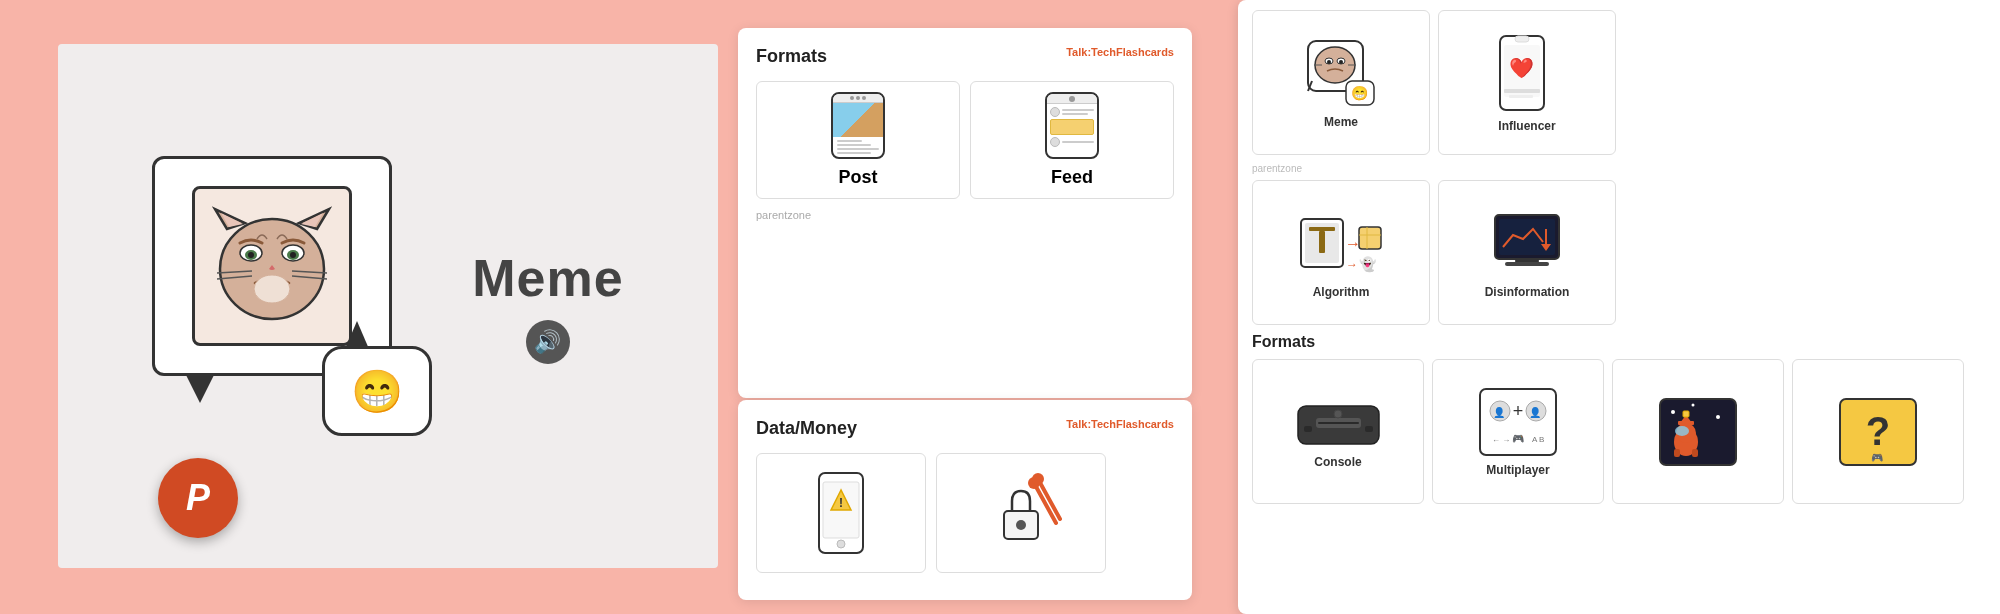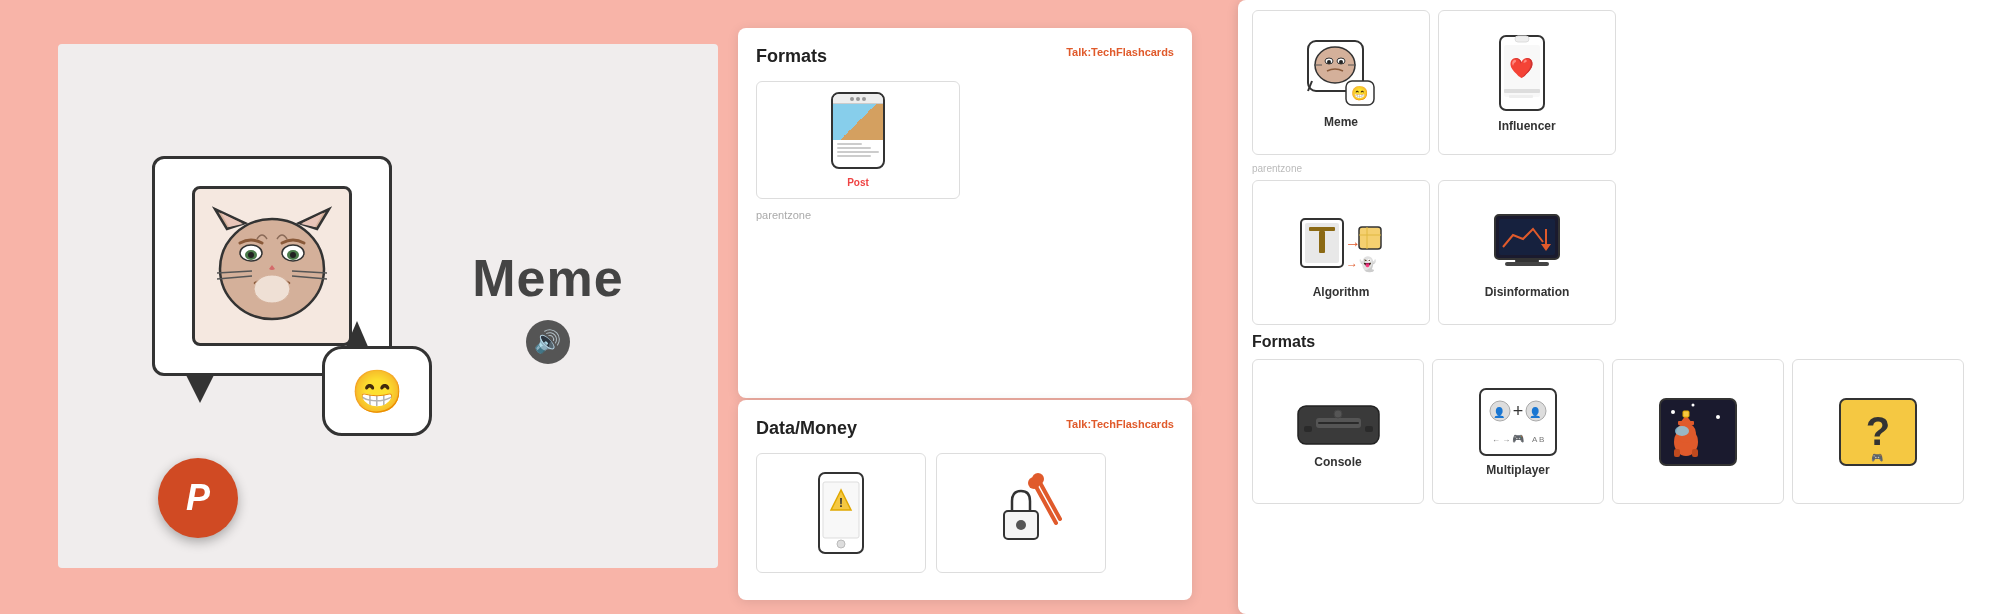--- a/index.html
+++ b/index.html
@@ -206,23 +206,23 @@
       border-radius: 6px;
       display: flex;
       flex-direction: column;
       align-items: center;
       justify-content: center;
       padding: 10px;
       height: 118px;
     }
 
     .format-item-label {
-      font-size: 10px;
+      font-size: 18px;
       font-weight: 600;
-      color: #ef4444;
+      color: #000000;
       margin-top: 8px;
     }
 
     .parentzone-label {
       font-size: 11px;
       color: #aaa;
       margin-top: 10px;
     }
 
     
@@ -568,20 +568,45 @@
         <div class="icon-post-lines">
           <div class="icon-line short"></div>
           <div class="icon-line med"></div>
           <div class="icon-line full"></div>
           <div class="icon-line med"></div>
         </div>
       </div>
       <span class="format-item-label">Post</span>
     </div>
 
+    <div class="format-item">
+      <div class="icon-feed">
+        <div class="icon-feed-top">
+          <div class="icon-feed-top-dot"></div>
+        </div>
+        <div class="icon-feed-content">
+
+          <div class="feed-row">
+            <div class="feed-avatar"></div>
+            <div style="flex:1;display:flex;flex-direction:column;gap:2px;">
+              <div class="icon-line full"></div>
+              <div class="icon-line med"></div>
+            </div>
+          </div>
+          <div class="feed-thumb" style="width:100%;height:16px;background:#f5d070;border:1px solid #e0b840;border-radius:2px;"></div>
+          <div class="feed-row">
+            <div class="feed-avatar"></div>
+            <div style="flex:1;display:flex;flex-direction:column;gap:2px;">
+              <div class="icon-line full"></div>
+            </div>
+          </div>
+        </div>
+      </div>
+      <span class="format-item-label">Feed</span>
+    </div>
 
 
   </div>
 
   <div class="parentzone-label">parentzone</div>
 </div>
 
 <div class="data-card">
   <div class="card-header">
     <span class="card-title">Data/Money</span>

